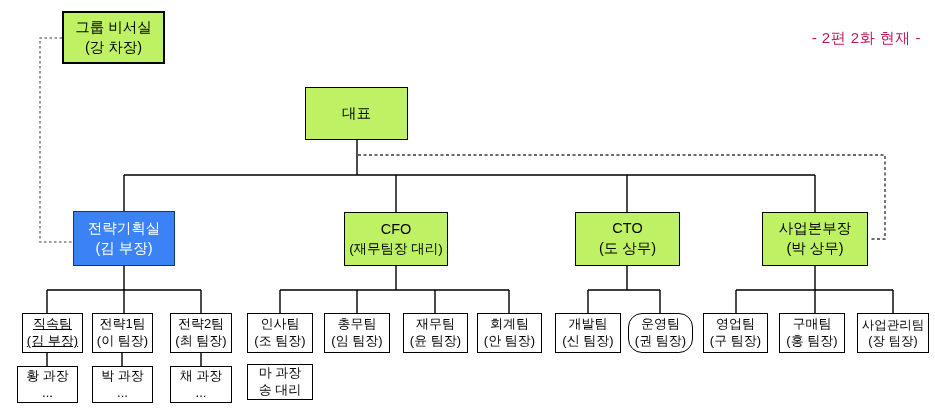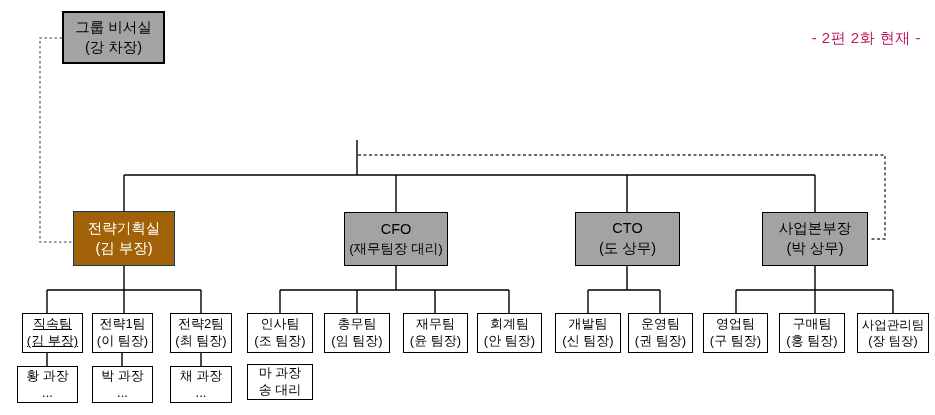--- a/index.html
+++ b/index.html
@@ -6,22 +6,22 @@
   #stage{
     position:relative;width:935px;height:415px;background:#ffffff;overflow:hidden;
     font-family:"Liberation Sans","DejaVu Sans",sans-serif;color:#000;
   }
   #connectors{position:absolute;left:0;top:0;width:935px;height:415px;}
   .node{
     position:absolute;display:flex;flex-direction:column;align-items:center;justify-content:center;
     text-align:center;background:#ffffff;border:1.5px solid #000;box-sizing:border-box;
     font-size:13px;line-height:1.3;white-space:nowrap;
   }
-  .node.gray{background:#a3a3a3;border-width:1.4px;}
-  .node.blue{background:#a16207;border:1.6px solid #17365d;color:#ffffff;}
+  .node.gray{background:#bef264;border-width:1.4px;}
+  .node.blue{background:#3b82f6;border:1.6px solid #17365d;color:#ffffff;}
   .node.big{font-size:14.5px;line-height:1.35;}
   .node.thick{border-width:2px;}
   .annotation{
     position:absolute;top:29px;right:14px;font-size:15px;letter-spacing:0.5px;color:#be185d;
   }
 </style>
 </head>
 <body>
 
 <div id="stage">
@@ -40,20 +40,23 @@
     <path d="M358 155 H885 V239 H869" fill="none" stroke="#3a3a3a" stroke-width="1.4" stroke-dasharray="3 2.5"></path>
   </svg>
 
   <div class="annotation">- 2편 2화 현재 -</div>
 
   <div class="node gray thick big" style="left:62px;top:11px;width:103px;height:53px;">
     <span>그룹 비서실</span>
     <span>(강 차장)</span>
   </div>
 
+  <div class="node gray big" style="left:305px;top:87px;width:103px;height:53px;">
+    <span>대표</span>
+  </div>
 
   <div class="node blue big" style="left:73px;top:211px;width:102px;height:55px;">
     <span>전략기획실</span>
     <span>(김 부장)</span>
   </div>
   <div class="node gray big" style="left:344px;top:212px;width:104px;height:54px;">
     <span>CFO</span>
     <span style="font-size:13.5px;">(재무팀장 대리)</span>
   </div>
   <div class="node gray big" style="left:575px;top:212px;width:105px;height:54px;">
@@ -90,21 +93,21 @@
     <span>(윤 팀장)</span>
   </div>
   <div class="node" style="left:477px;top:313px;width:65px;height:40px;">
     <span>회계팀</span>
     <span>(안 팀장)</span>
   </div>
   <div class="node" style="left:555px;top:313px;width:66px;height:40px;">
     <span>개발팀</span>
     <span>(신 팀장)</span>
   </div>
-  <div class="node" style="left:628px;top:313px;width:65px;height:40px;">
+  <div class="node" style="left:628px;top:313px;width:65px;height:40px;border-radius:14px;">
     <span>운영팀</span>
     <span>(권 팀장)</span>
   </div>
   <div class="node" style="left:703px;top:313px;width:65px;height:40px;">
     <span>영업팀</span>
     <span>(구 팀장)</span>
   </div>
   <div class="node" style="left:857px;top:313px;width:72px;height:40px;font-size:12.5px;">
     <span>사업관리팀</span>
     <span>(장 팀장)</span>

